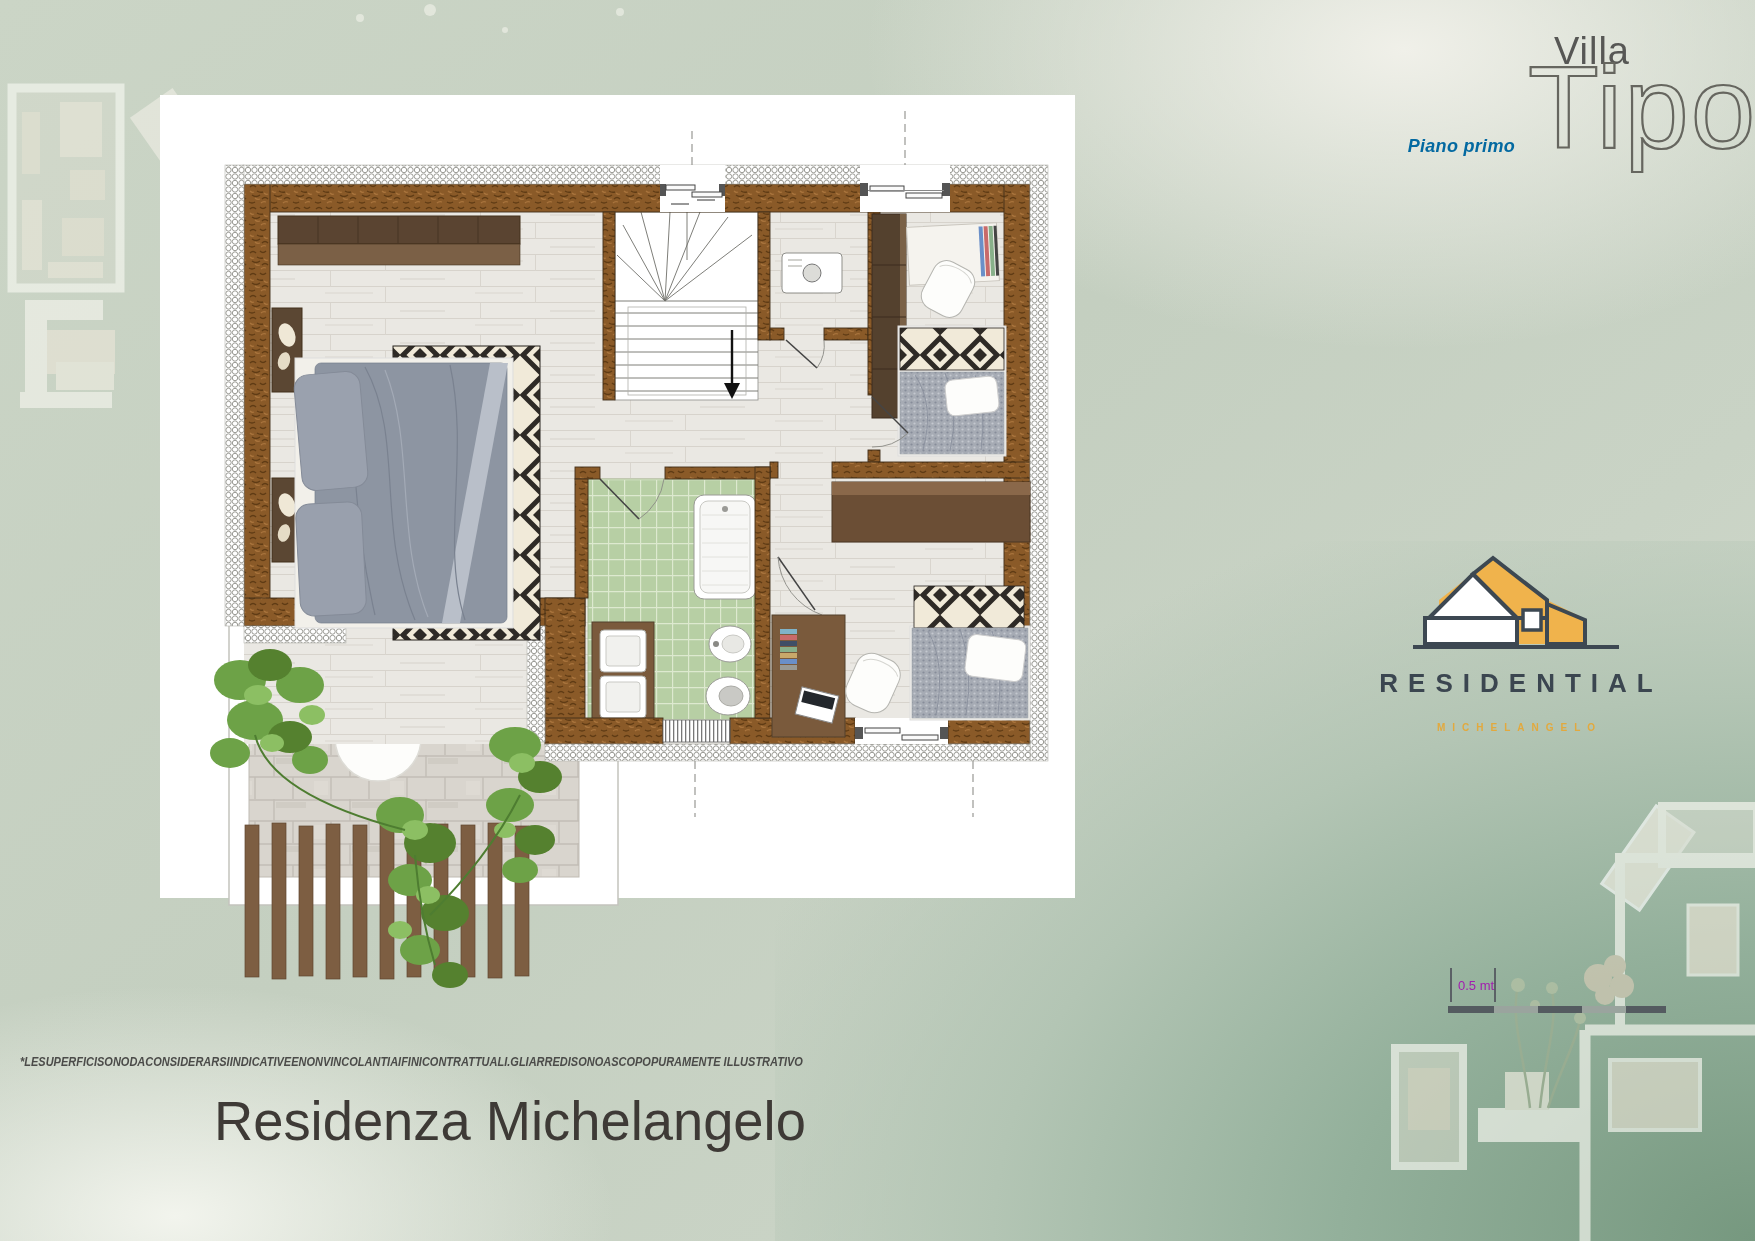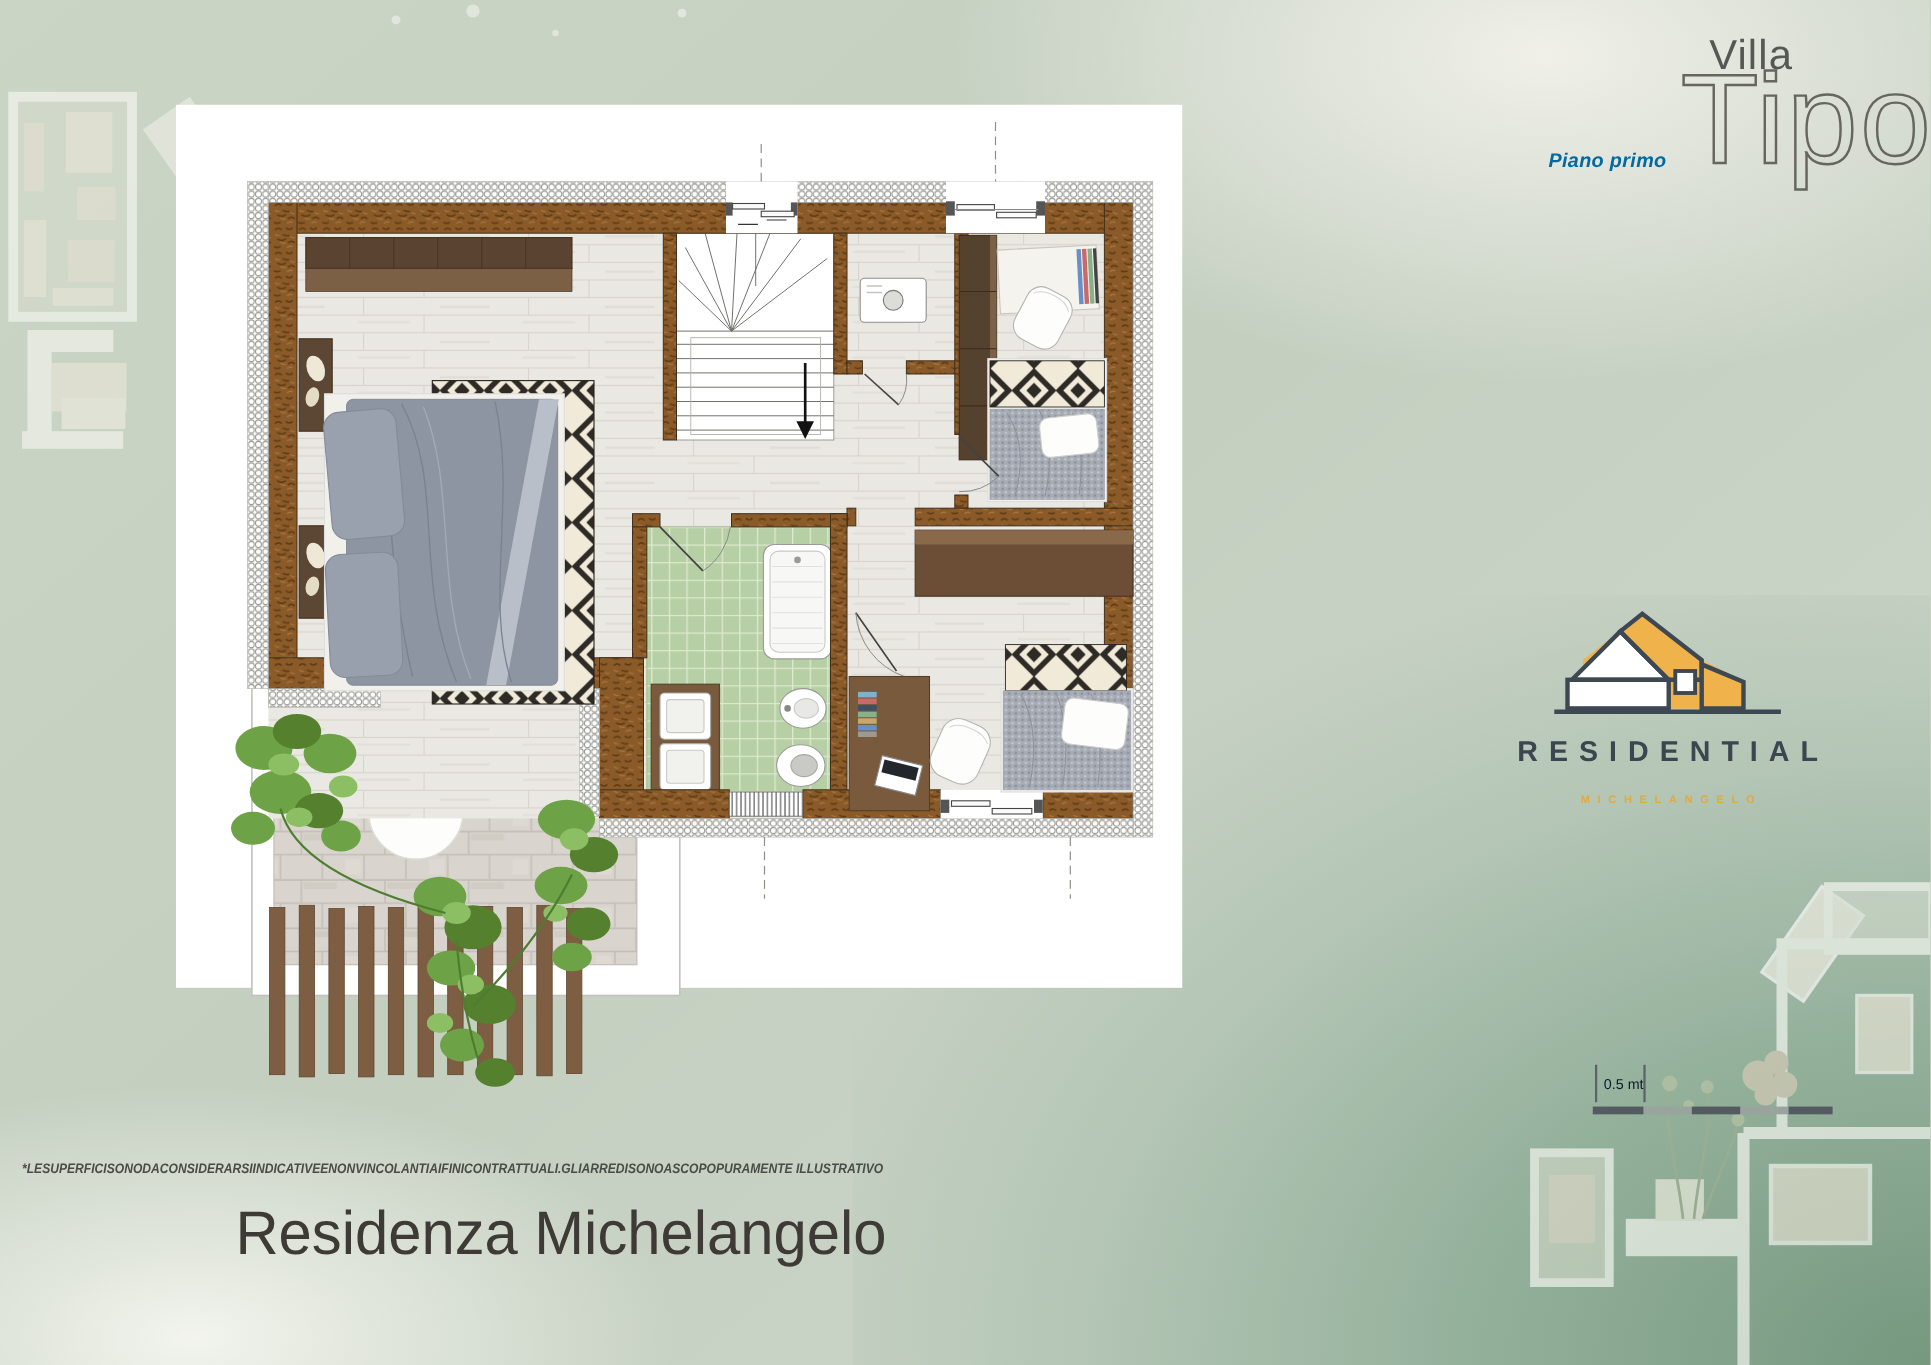--- a/index.html
+++ b/index.html
@@ -26,21 +26,21 @@
         font-style:italic;color:#0369a1;letter-spacing:.3px;margin-top:36px;}
   
   #logo{left:1346px;top:548px;width:340px;text-align:center;}
   #logo .brand{margin-top:16px;font-size:26px;font-weight:700;color:#3b4650;
         letter-spacing:10px;text-indent:10px;}
   #logo .sub{margin-top:23px;font-size:10px;font-weight:bold;color:#e2a93e;
         letter-spacing:7px;text-indent:7px;}
   
   #scalebar{left:1448px;top:968px;width:222px;height:48px;}
   #scalebar .tick{position:absolute;top:0;width:2px;height:34px;background:#5b6166;}
-  #scalebar .lbl{position:absolute;left:10px;top:10px;font-size:13px;color:#0f172a;}
+  #scalebar .lbl{position:absolute;left:10px;top:10px;font-size:13px;color:#a21caf;}
   #scalebar .bar{position:absolute;left:0;top:38px;width:218px;height:7px;background:#9aa49e;}
   #scalebar .bar i{position:absolute;top:0;height:7px;background:#545b60;}
   
   #disclaimer{left:20px;top:1055px;font-size:12.5px;font-weight:bold;font-style:italic;
         color:#4b4b49;transform:scaleX(.88);transform-origin:left center;white-space:nowrap;}
   #title{left:214px;top:1088px;font-size:56px;color:#3e3a36;letter-spacing:0;
         transform:scaleX(.97);transform-origin:left center;}
 </style>
 </head>
 <body>

